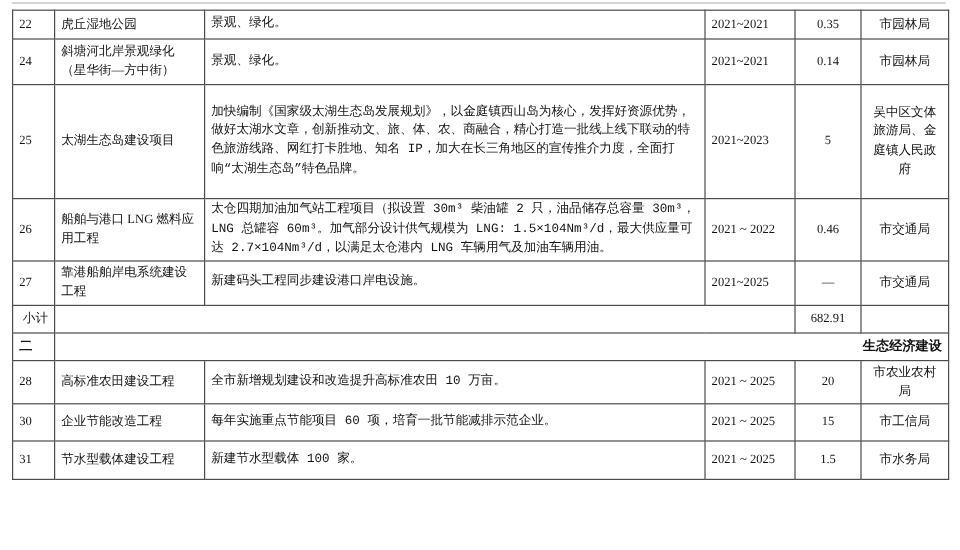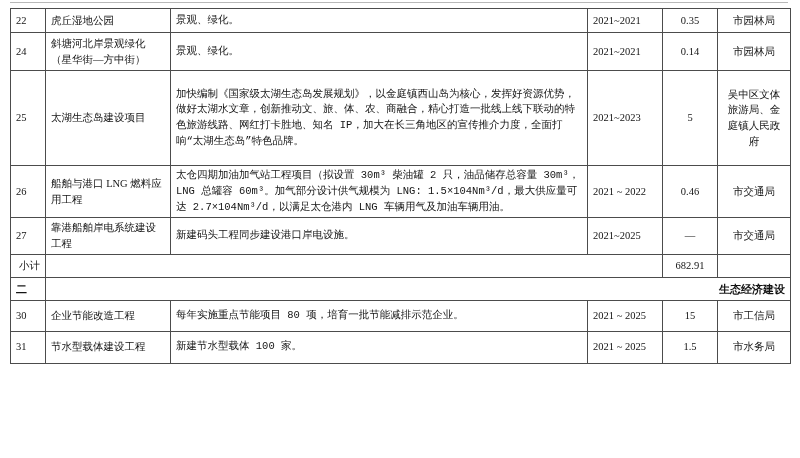--- a/index.html
+++ b/index.html
@@ -130,24 +130,32 @@
     <tr style="height:23px">
       <td class="subtotal-label">小计</td>
       <td colspan="3"></td>
       <td class="c-amount">682.91</td>
       <td></td>
     </tr>
     <tr class="section-row" style="height:23px">
       <td class="c-no">二</td>
       <td colspan="5" class="section-title">生态经济建设</td>
     </tr>
+    <tr style="height:32px">
+      <td class="c-no">28</td>
+      <td class="c-name">高标准农田建设工程</td>
+      <td class="c-desc">全市新增规划建设和改造提升高标准农田 10 万亩。</td>
+      <td class="c-years">2021 ~ 2025</td>
+      <td class="c-amount">20</td>
+      <td class="c-dept">市农业农村局</td>
+    </tr>
     <tr style="height:31px">
       <td class="c-no">30</td>
       <td class="c-name">企业节能改造工程</td>
-      <td class="c-desc">每年实施重点节能项目 80 项，培育一批节能减排示范企业。</td>
+      <td class="c-desc">每年实施重点节能项目 60 项，培育一批节能减排示范企业。</td>
       <td class="c-years">2021 ~ 2025</td>
       <td class="c-amount">15</td>
       <td class="c-dept">市工信局</td>
     </tr>
     <tr style="height:32px">
       <td class="c-no">31</td>
       <td class="c-name">节水型载体建设工程</td>
       <td class="c-desc">新建节水型载体 100 家。</td>
       <td class="c-years">2021 ~ 2025</td>
       <td class="c-amount">1.5</td>

